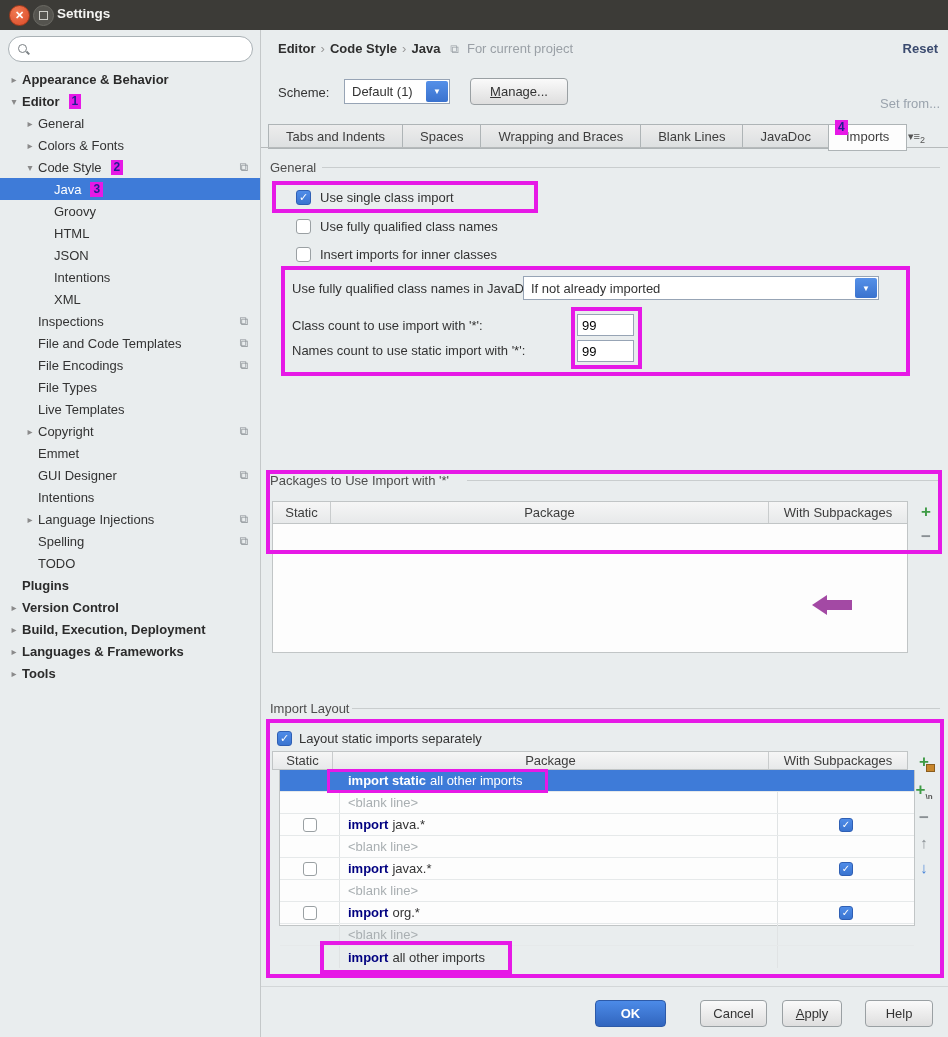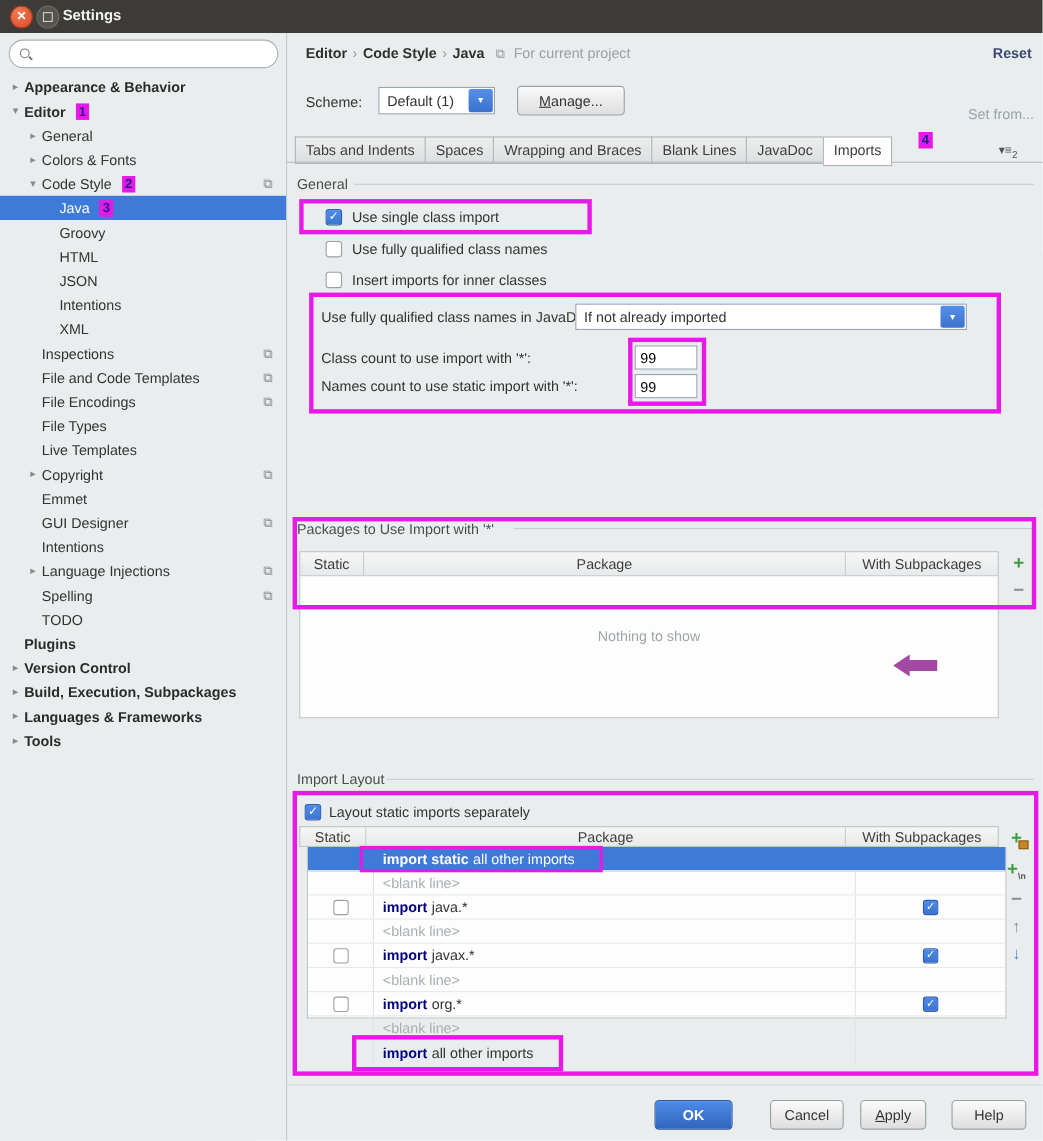--- a/index.html
+++ b/index.html
@@ -36,21 +36,21 @@
   .bc .ctxic{font-weight:normal;color:#9AA0A6;margin-left:10px;font-size:12px}
   .reset{right:10px;top:41px;font-weight:bold;color:#3A4A6E;cursor:pointer}
   .field{background:#fff;border:1px solid #97A4B5;box-sizing:border-box}
   .ddbtn{position:absolute;right:1px;top:1px;bottom:1px;width:22px;background:linear-gradient(#5590E8,#3A72CE);border-radius:2px;color:#fff;font-size:8px;display:flex;align-items:center;justify-content:center}
   .btn{background:linear-gradient(#FAFAFA,#DEDEDE);border:1px solid #9AA0A3;border-radius:4px;color:#333;font:inherit;text-align:center;box-sizing:border-box;cursor:pointer}
   .btn.primary{background:linear-gradient(#4C8BE8,#3165BE);border:1px solid #2D5AA8;color:#fff;font-weight:bold}
   .mn{text-decoration:underline}
   .setfrom{right:8px;top:96px;color:#9AA3AD}
   
   .tabs{left:268px;top:124px;display:flex}
-  .tab{height:23px;line-height:23px;padding:0 9px;background:linear-gradient(#EDEDED,#DCDFE0);border:1px solid #AEB4B6;border-right:none;color:#3D3D3D;cursor:pointer}
+  .tab{height:23px;line-height:23px;padding:0 17px;background:linear-gradient(#EDEDED,#DCDFE0);border:1px solid #AEB4B6;border-right:none;color:#3D3D3D;cursor:pointer}
   .tab:last-child{border-right:1px solid #AEB4B6}
   .tab.selected{background:#FDFDFD;height:25px;z-index:2;position:relative}
   .tabline{left:261px;top:147px;width:687px;height:1px;background:#B6BABB;z-index:1}
   .overflow{left:908px;top:130px;color:#555;font-size:11px}
   .overflow .cnt{font-size:9px;vertical-align:sub}
   
   .gtitle{color:#4D4D4D}
   .gline{height:1px;background:#C9CDCE}
   
   .cb{display:inline-block;width:15px;height:15px;box-sizing:border-box;border-radius:3px;text-align:center}
@@ -215,21 +215,21 @@
     <div class="trow lvl0 bold">
         <span class="arrow"></span>
         <span class="tlabel">Plugins</span>
       </div>
     <div class="trow lvl0 bold">
         <span class="arrow">▸</span>
         <span class="tlabel">Version Control</span>
       </div>
     <div class="trow lvl0 bold">
         <span class="arrow">▸</span>
-        <span class="tlabel">Build, Execution, Subpackages</span>
+        <span class="tlabel">Build, Execution, Deployment</span>
       </div>
     <div class="trow lvl0 bold">
         <span class="arrow">▸</span>
         <span class="tlabel">Languages &amp; Frameworks</span>
       </div>
     <div class="trow lvl0 bold">
         <span class="arrow">▸</span>
         <span class="tlabel">Tools</span>
       </div>
   </div>
@@ -287,21 +287,20 @@
   <div class="abs gtitle" style="left:270px;top:473px">Packages to Use Import with '*'</div>
   <div class="abs gline" style="left:467px;top:480px;width:473px"></div>
   <div class="magbox" style="left:266px;top:470px;width:676px;height:84px"></div>
 
   <div class="abs thead" style="left:272px;top:501px;width:636px;height:23px">
     <span class="hc" style="width:58px">Static</span>
     <span class="hc" style="flex:1">Package</span>
     <span class="hc" style="width:138px">With Subpackages</span>
   </div>
   <div class="abs tbody" style="left:272px;top:524px;width:636px;height:129px"></div>
-  <div class="abs nothing" style="left:272px;top:571px;width:636px">Nothing to show</div>
   <div class="abs sidebtn green" style="left:916px;top:503px">+</div>
   <div class="abs sidebtn gray" style="left:916px;top:528px">−</div>
 
   <div class="parrow" style="left:812px;top:595px">
       <span class="tri"></span>
       <span class="bar"></span>
     </div>
 
   <div class="abs gtitle" style="left:270px;top:701px">Import Layout</div>
   <div class="abs gline" style="left:352px;top:708px;width:588px"></div>

